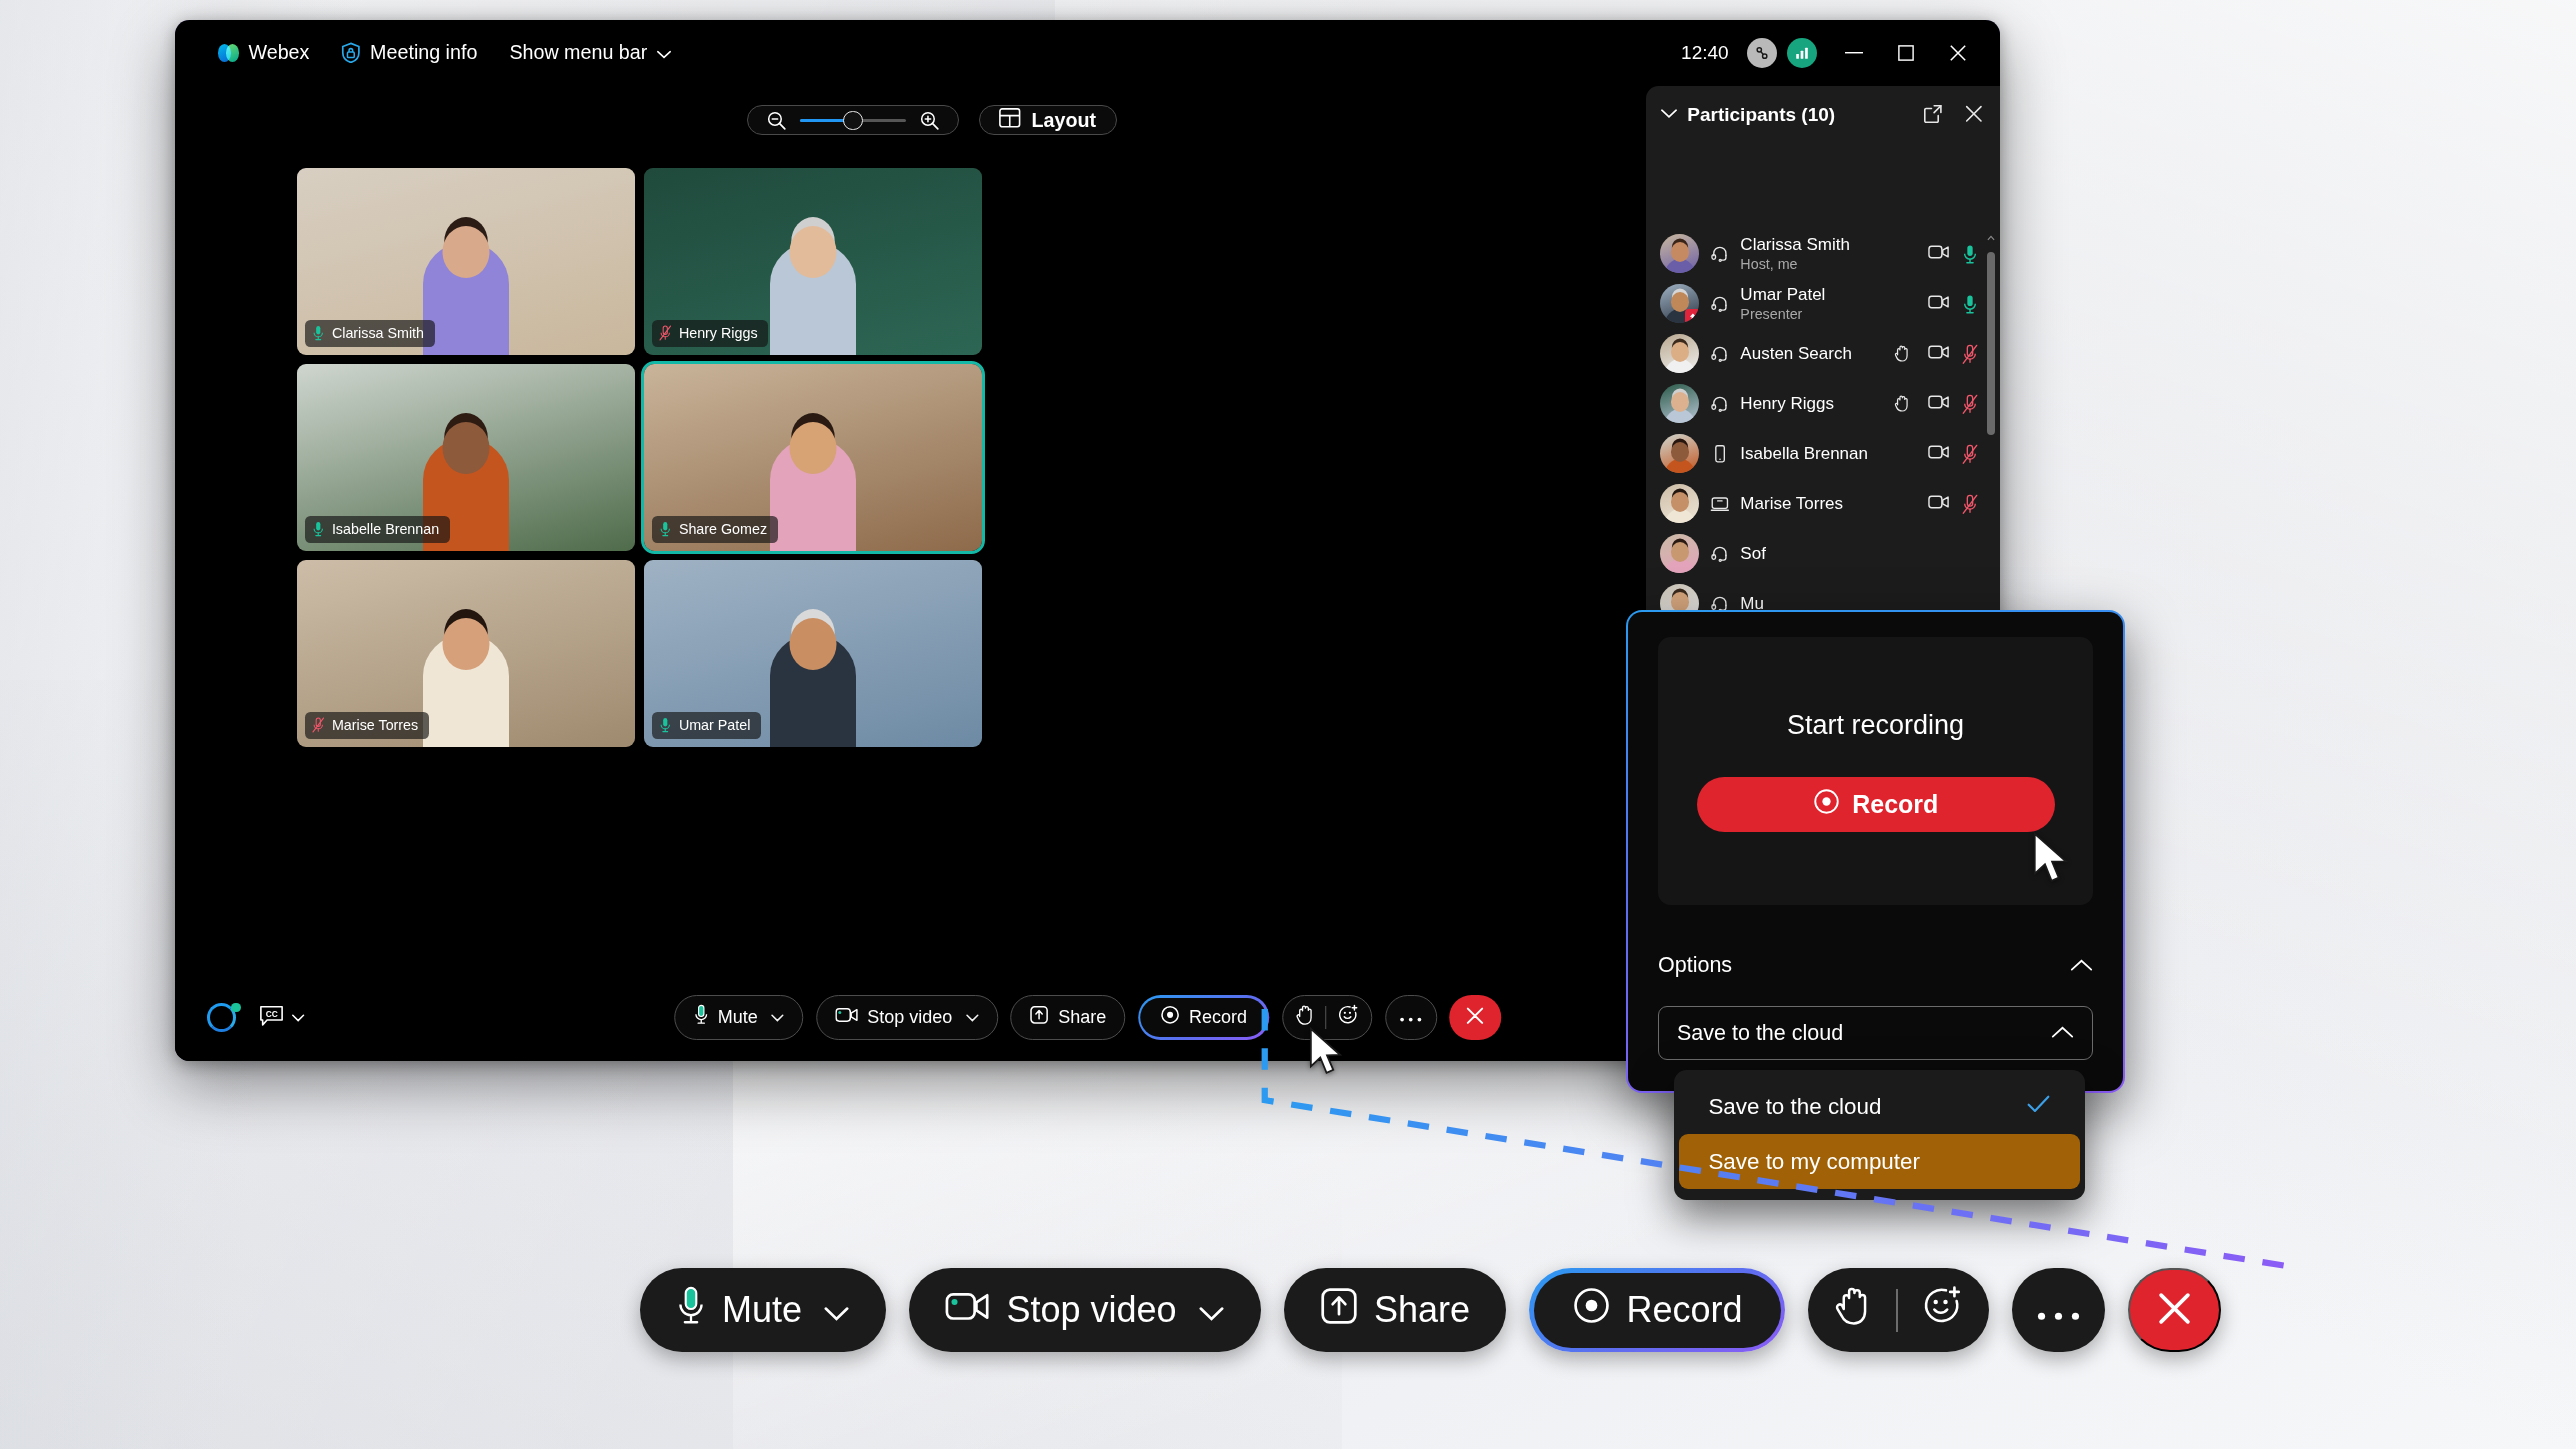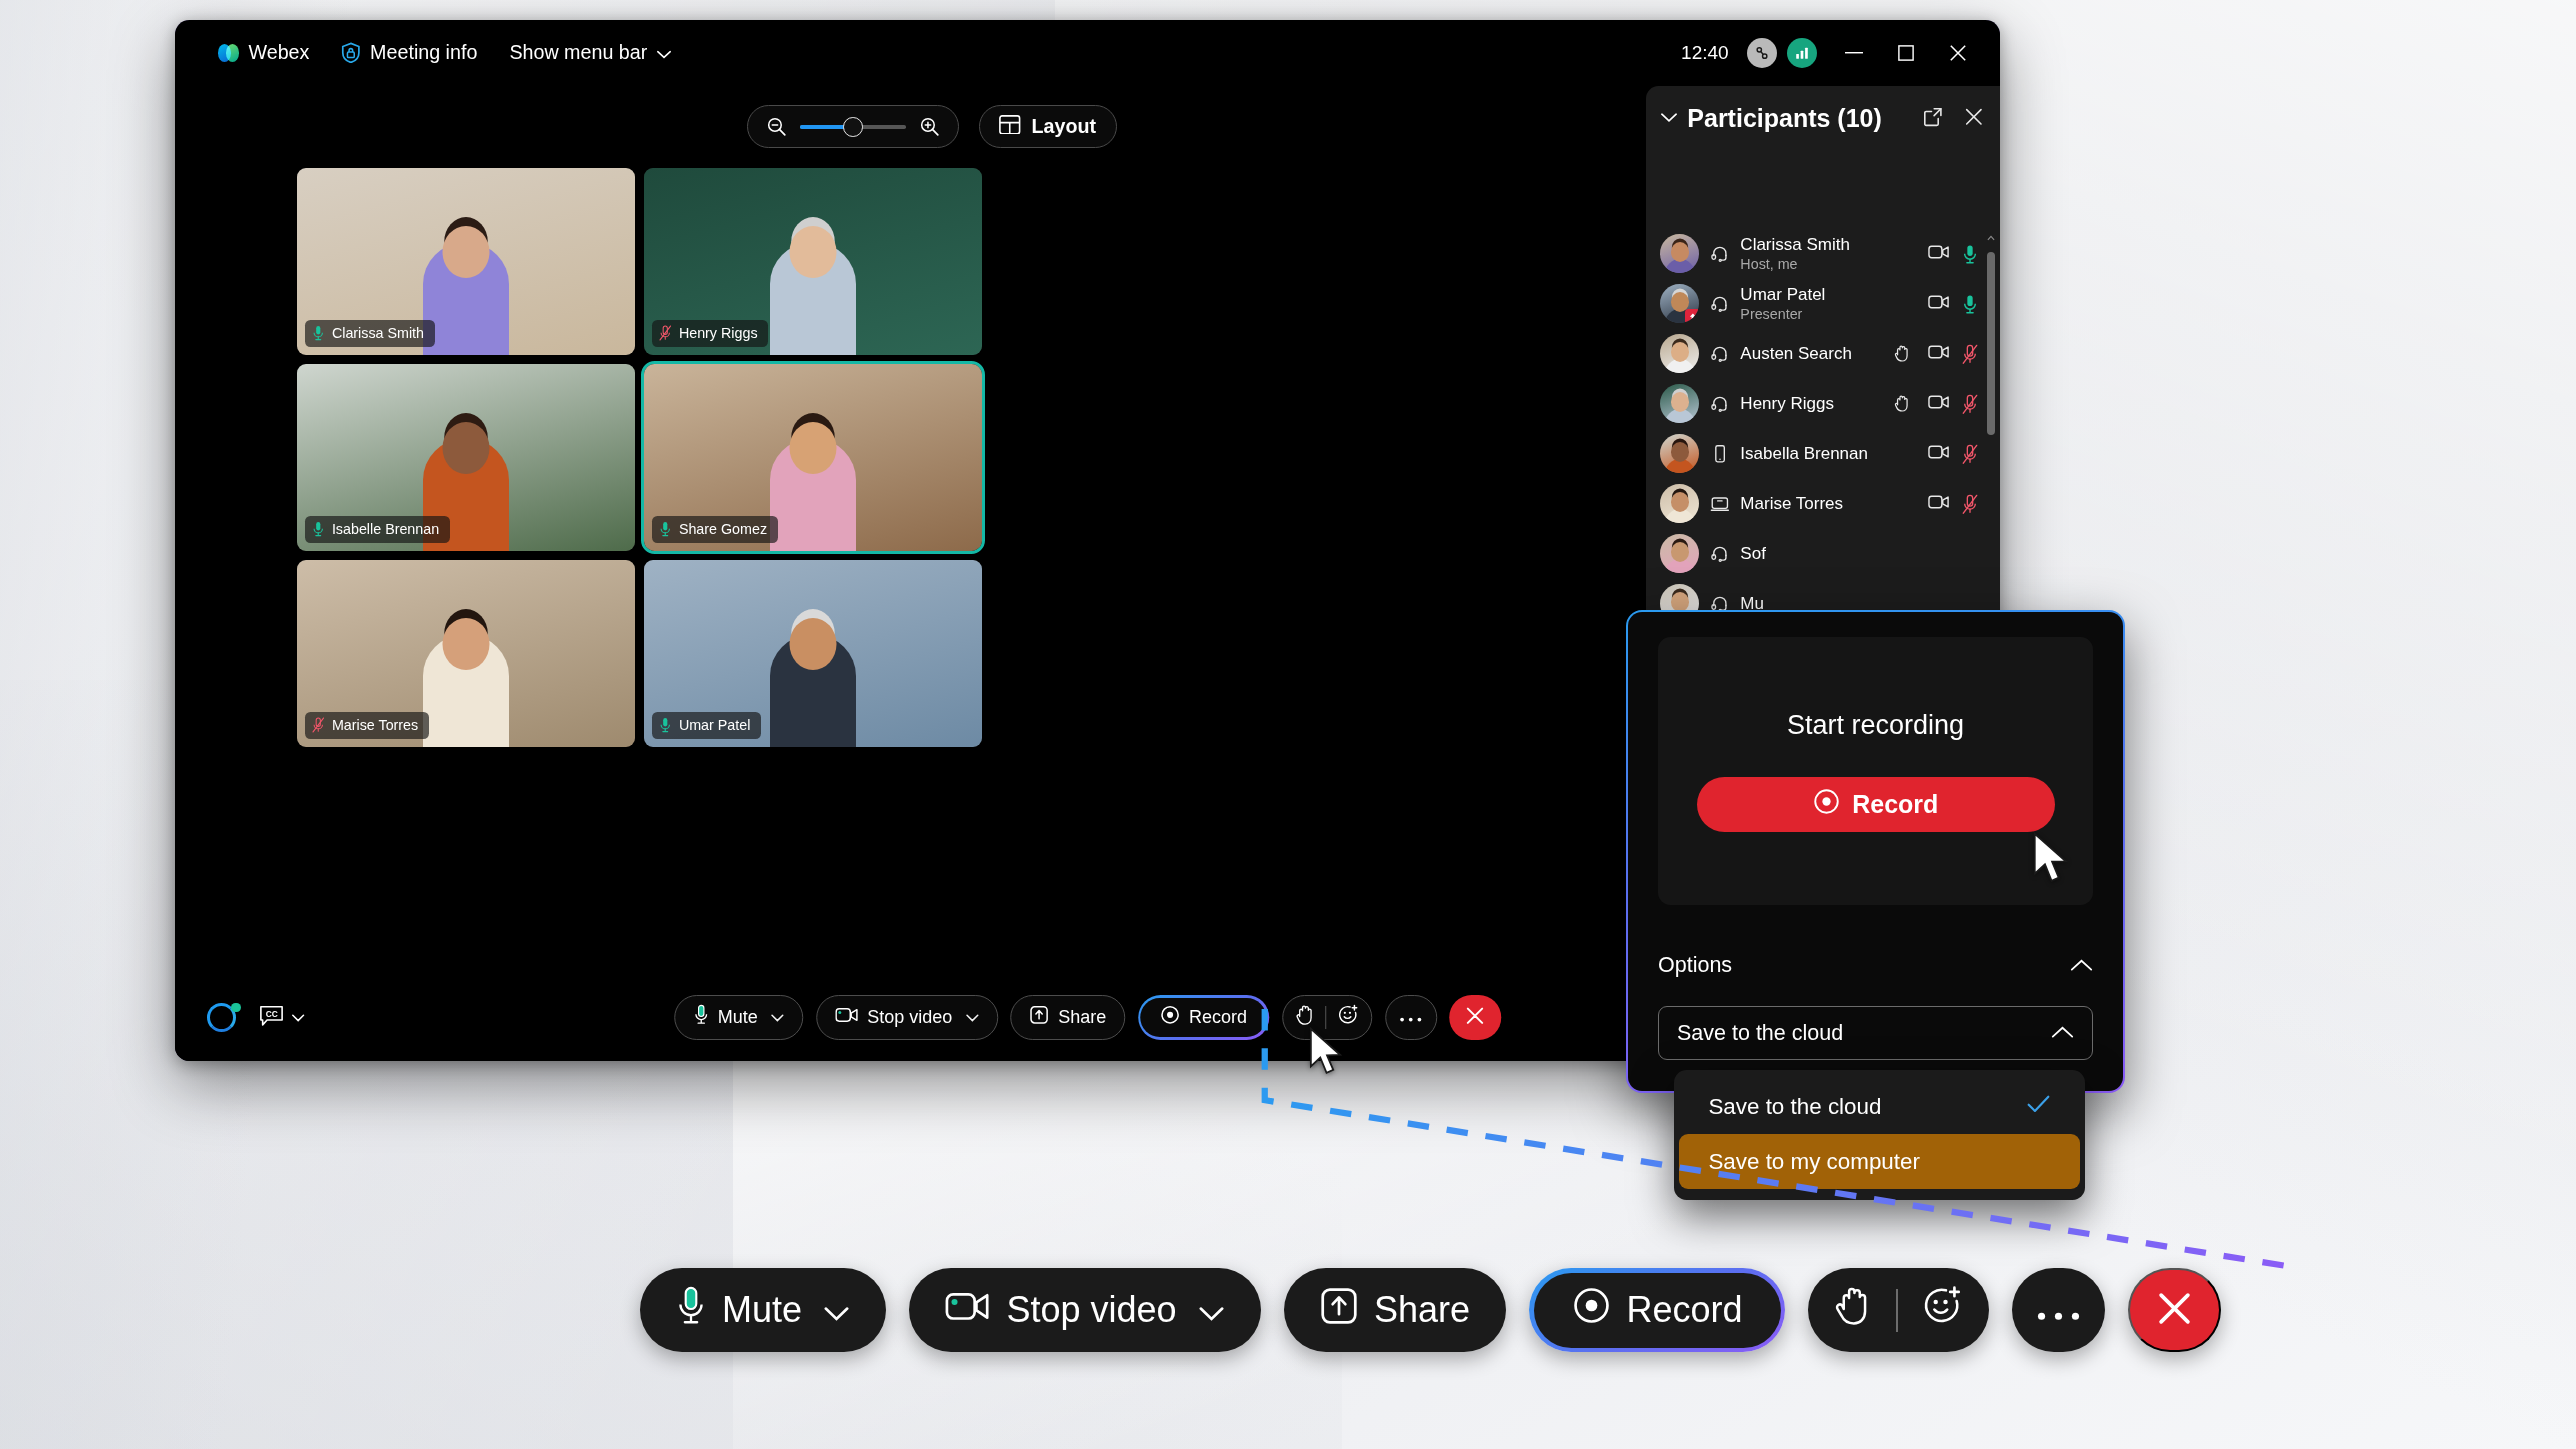--- a/index.html
+++ b/index.html
@@ -61,21 +61,21 @@
              justify-content:center; color:#fff; }
 
   
   #stage { position:absolute; left:0; top:66px; right:0; bottom:0; background:#000; }
 
   
   #stage-top-controls {
     position:absolute; top:19.7px; left:572px; display:flex; gap:19.7px; align-items:center;
   }
   .pill-ctrl {
-    height:43px; border:0.9px solid #4a4a4a; border-radius:21.5px;
+    height:30px; border:0.9px solid #4a4a4a; border-radius:21.5px;
     display:flex; align-items:center; background:#0b0b0b;
   }
   #zoom-control { padding: 0 18px; gap:12.5px; }
   .mag { width:21.5px; height:21.5px; }
   #zoom-slider { width:106px; height:3.6px; background:#565656; border-radius:1.8px;
                  position:relative; }
   #zoom-slider .fill { position:absolute; left:0; top:0; height:3.6px; width:50px;
                        background:#2196f3; border-radius:1.8px; }
   #zoom-slider .knob { position:absolute; left:43px; top:-8px; width:19.7px; height:19.7px;
                        border-radius:50%; background:#111; border:1.8px solid #e8e8e8; }
@@ -144,21 +144,21 @@
   #more-btn { width:52px; justify-content:center; padding:0; }
   #leave-btn { width:52px; height:45px; border-radius:22.4px; background:#e0242e;
                border:none; display:flex; align-items:center; justify-content:center; }
 
   
   #participants-panel {
     position:absolute; right:0; top:66px; bottom:0; width:354px;
     background:#1c1c1c; border-top-left-radius:12.5px;
   }
   #panel-header { display:flex; align-items:center; gap:9px; padding: 18px 16px 5.4px 14.3px; }
-  #panel-title { color:#fff; font-size:25px; font-weight:700; }
+  #panel-title { color:#fff; font-size:19px; font-weight:700; }
   .panel-hdr-btn { color:#e6e6e6; }
   #panel-header .spacer { margin-left:auto; }
   #panel-search-row { display:flex; align-items:center; gap:10.7px; padding: 9px 14.3px 12.5px 14.3px; }
   #search-input {
     flex:1; height:38px; background:#0a0a0a; border:0.9px solid #4d4d4d; border-radius:19px;
     display:flex; align-items:center; gap:9px; padding: 0 12.5px;
   }
   #search-input .ph { color:#c9c9c9; font-size:16px; }
   #participant-list { position:absolute; left:0; right:0; top:143px; bottom:86px; overflow:hidden; }
   .p-row { display:flex; align-items:center; height:50px; padding: 0 18px 0 14.3px; gap:10.7px; }

